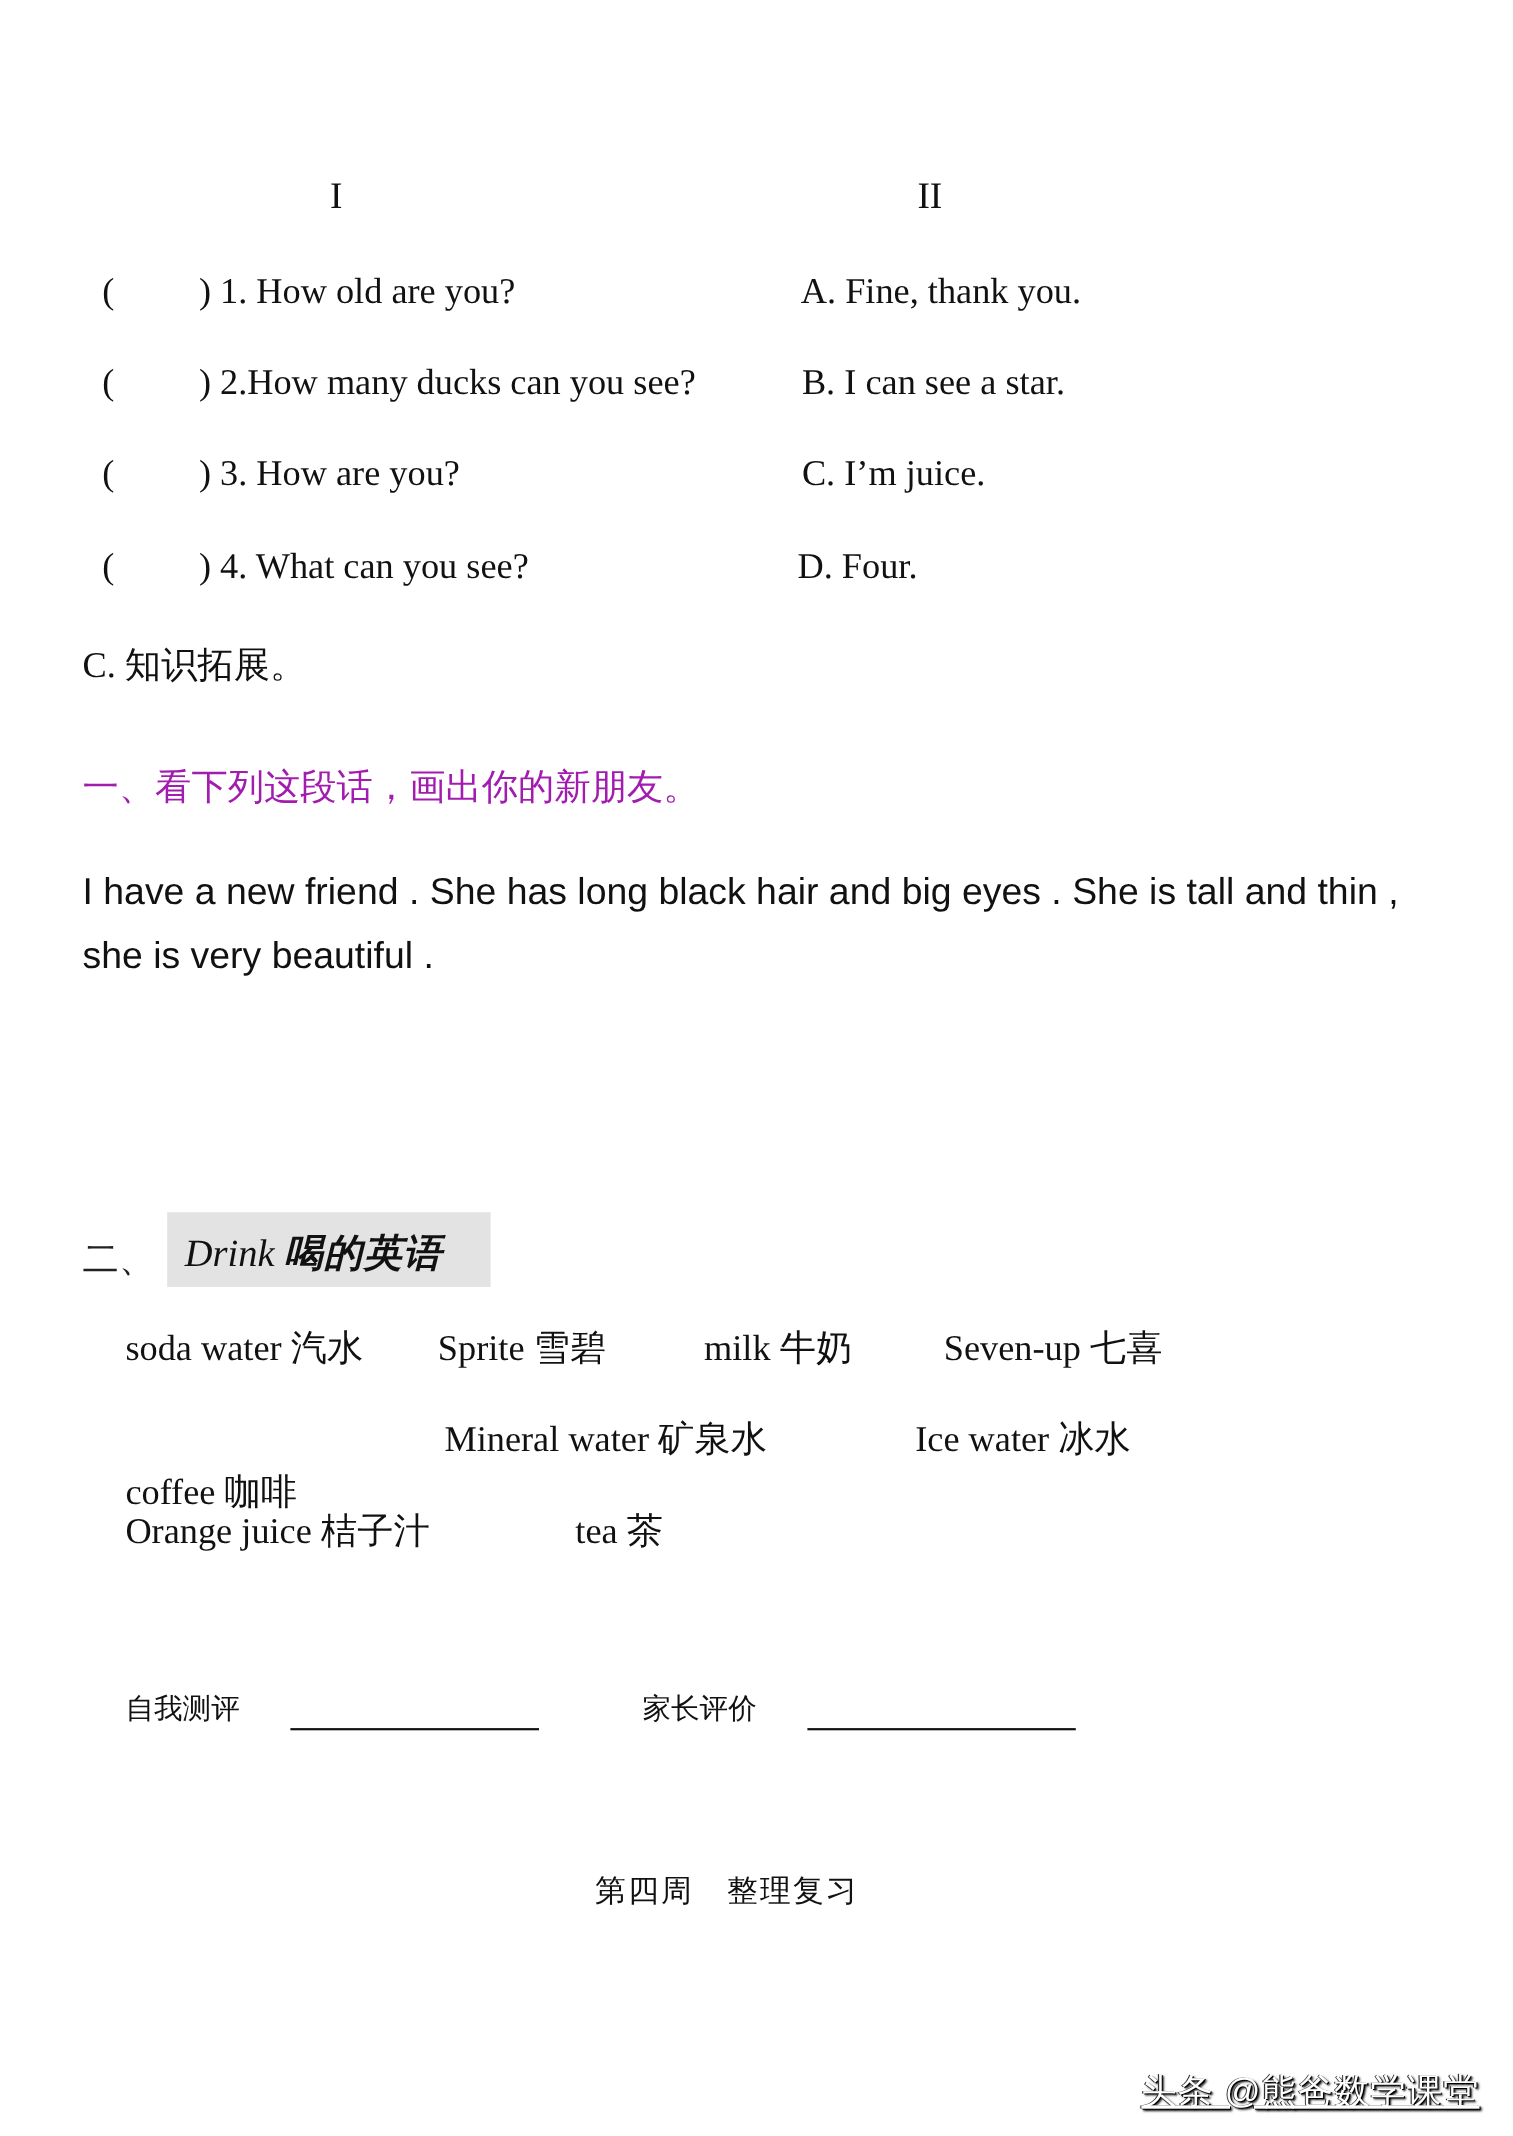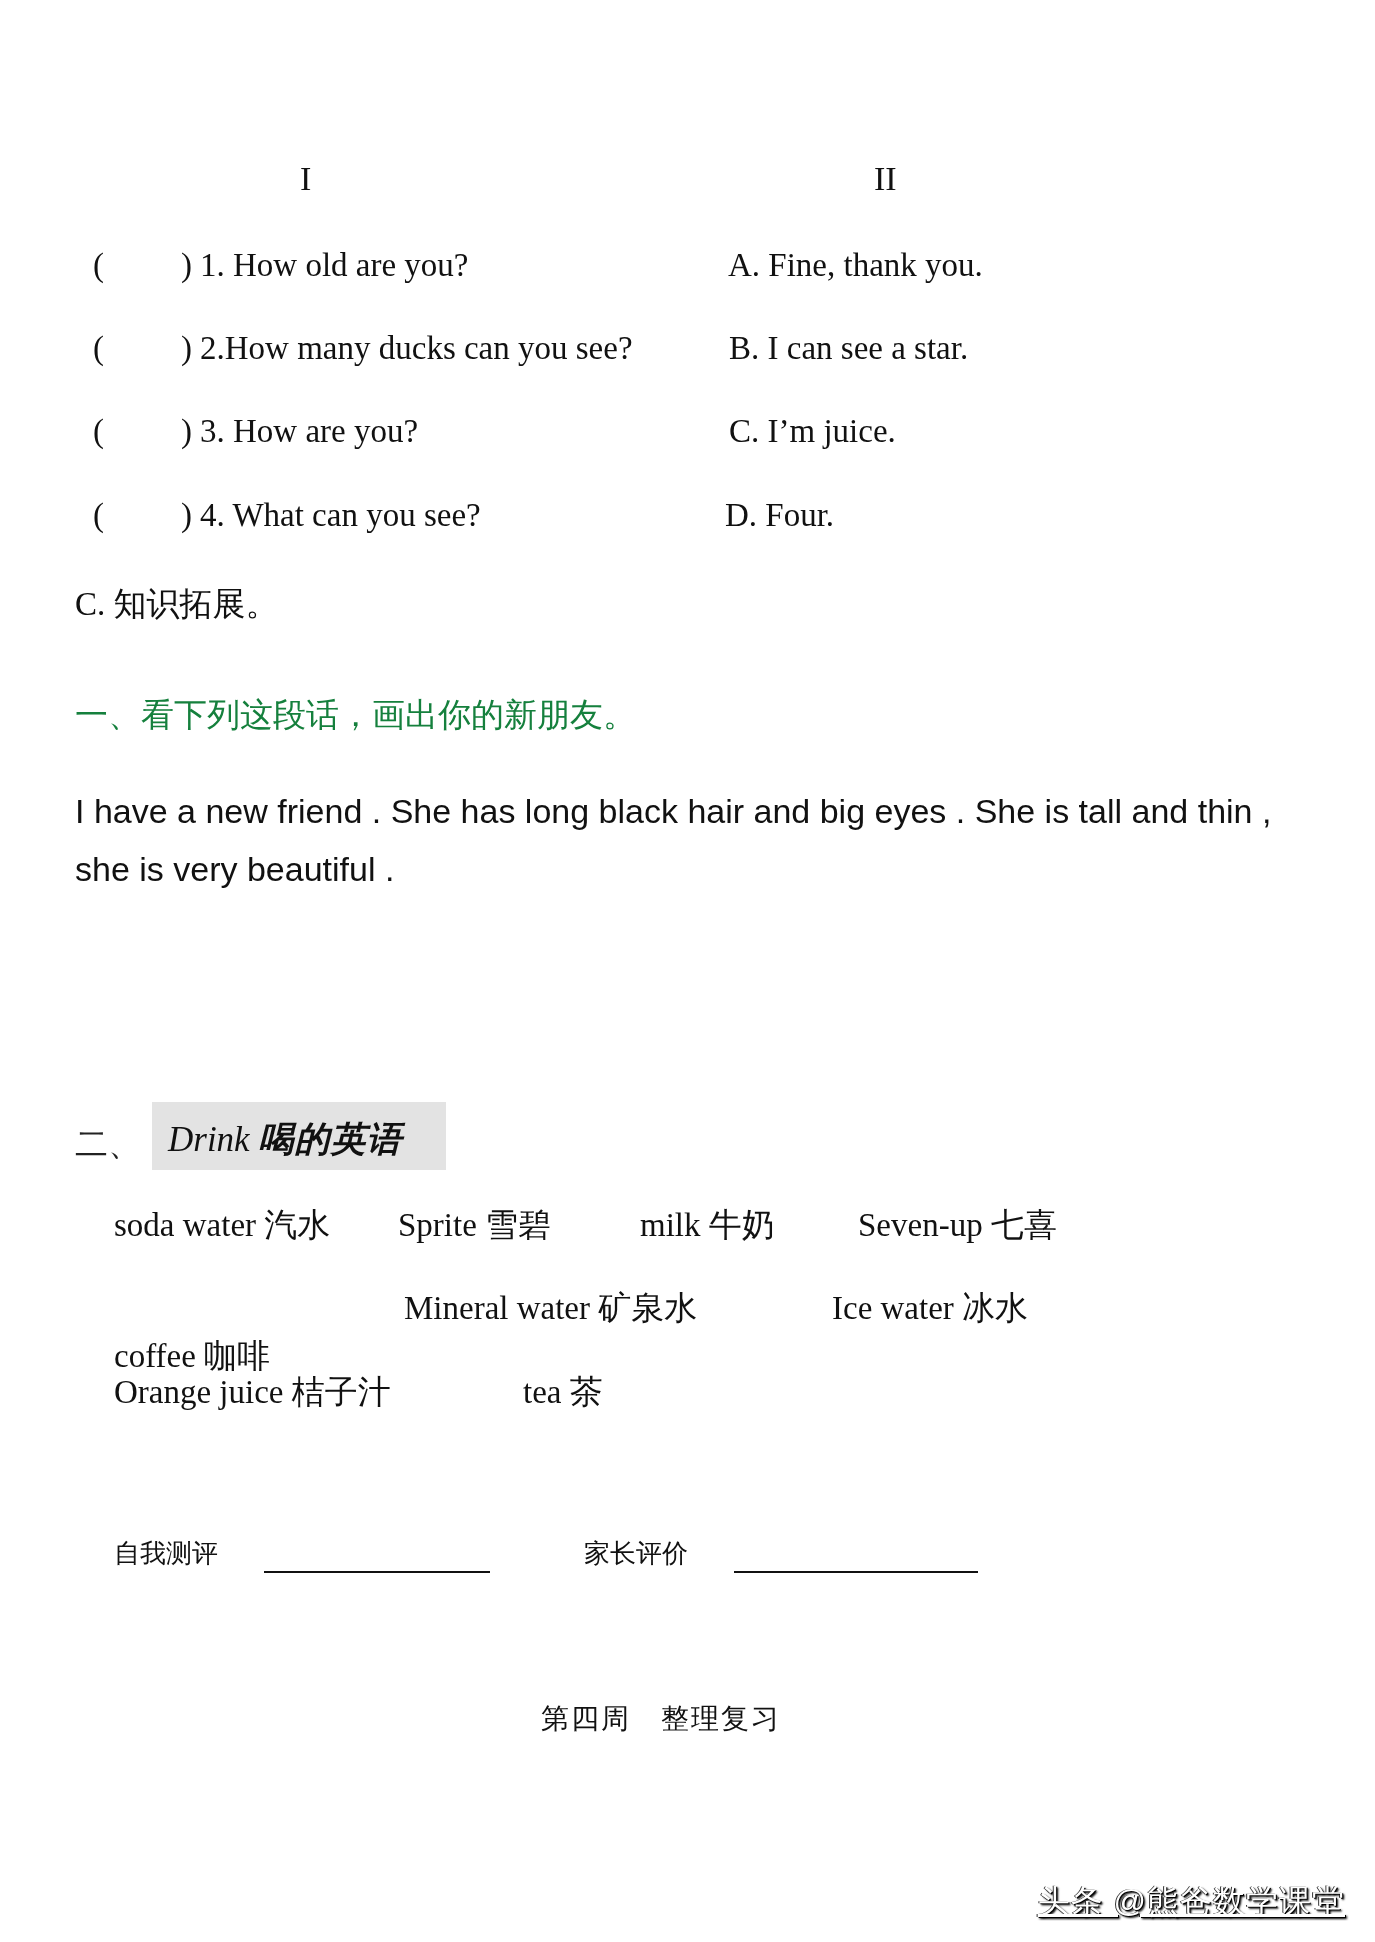--- a/index.html
+++ b/index.html
@@ -18,21 +18,21 @@
     .abs { position: absolute; white-space: nowrap; }
 
     .col-head { font-size: 34px; top: 160px; }
     .q-row { font-size: 33px; left: 93px; }
     .q-paren-open { position: absolute; left: 0; }
     .q-paren-close { position: absolute; left: 88px; }
     .q-text { position: absolute; left: 107px; }
     .a-row { font-size: 33px; text-align: right; }
 
     .section-c { left: 75px; top: 582px; font-size: 33px; }
-    .task1-title { left: 75px; top: 693px; font-size: 33px; color: #15803d; }
+    .task1-title { left: 75px; top: 693px; font-size: 33px; color: #a21caf; }
     .passage {
       left: 75px; top: 782px; width: 1250px;
       font-size: 34px; line-height: 58px; white-space: normal;
       font-family: "Liberation Sans", "DejaVu Sans", sans-serif;
     }
 
     .task2-num { left: 75px; top: 1122px; font-size: 33px; color: #222; }
     .task2-box {
       left: 152px; top: 1102px; width: 294px; height: 68px;
       background: #e3e3e3;
@@ -58,21 +58,21 @@
       letter-spacing: 1px;
       text-decoration: underline;
     }
   </style>
 </head>
 <body>
 
 <div>
 
   <div class="abs col-head" style="left:300px;">I</div>
-  <div class="abs col-head" style="left:834px;margin-left:40px;">II</div>
+  <div class="abs col-head" style="left:834px;">II</div>
 
   <div class="abs q-row" style="top:247px;">
     <span class="q-paren-open">(</span>
     <span class="q-paren-close">)</span>
     <span class="q-text">1. How old are you?</span>
   </div>
   <div class="abs q-row" style="top:330px;">
     <span class="q-paren-open">(</span>
     <span class="q-paren-close">)</span>
     <span class="q-text">2.How many ducks can you see?</span>

